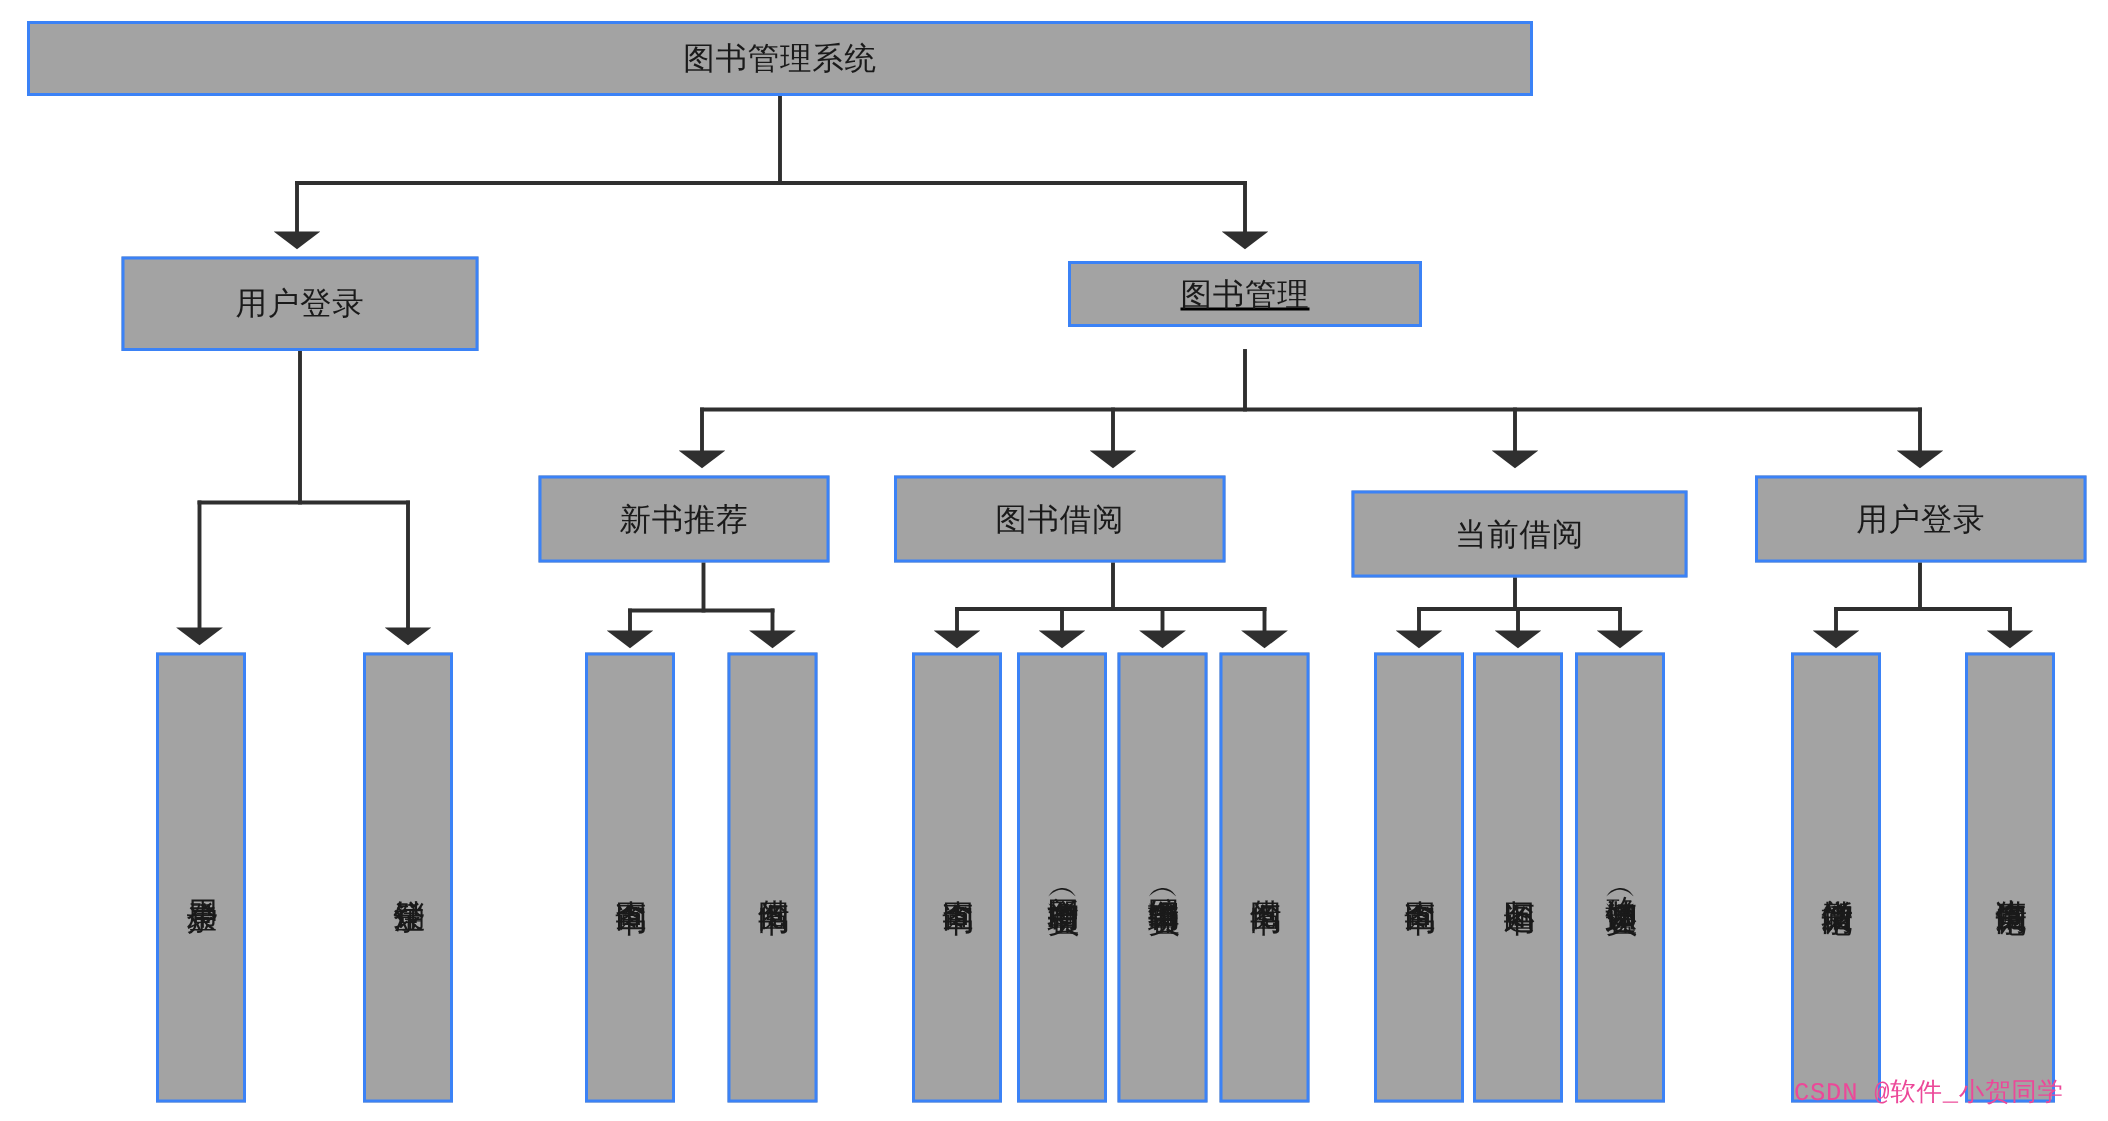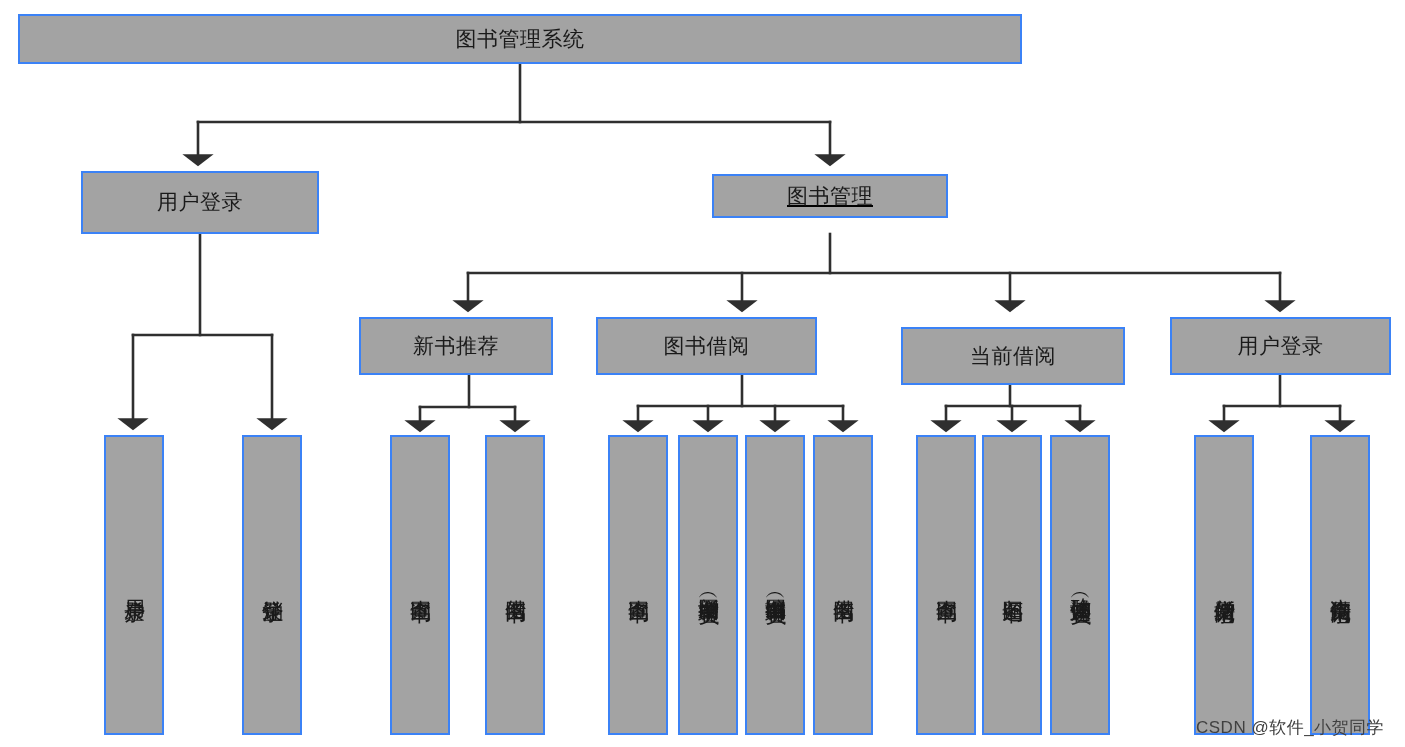--- a/index.html
+++ b/index.html
@@ -56,26 +56,26 @@
     writing-mode: vertical-rl;
     text-orientation: upright;
     white-space: normal;
     font-size: 21px;
     line-height: 1.22;
     letter-spacing: 1px;
     max-height: 100%;
   }
   .watermark {
     position: absolute;
-    color: #404040;
+    color: #ec4899;
     font-size: 17px;
     letter-spacing: 0.5px;
     white-space: nowrap;
     z-index: 5;
-    font-family: Liberation Sans, sans-serif;
+    font-family: Liberation Mono, monospace;
   }
 </style>
 </head>
 <body>
 
 <div id="canvas">
 
   <svg id="edges" viewBox="0 0 1405 747" xmlns="http://www.w3.org/2000/svg">
     <defs>
       <marker id="arrow" markerWidth="10" markerHeight="12" refX="2.2" refY="6" orient="auto" markerUnits="strokeWidth">

